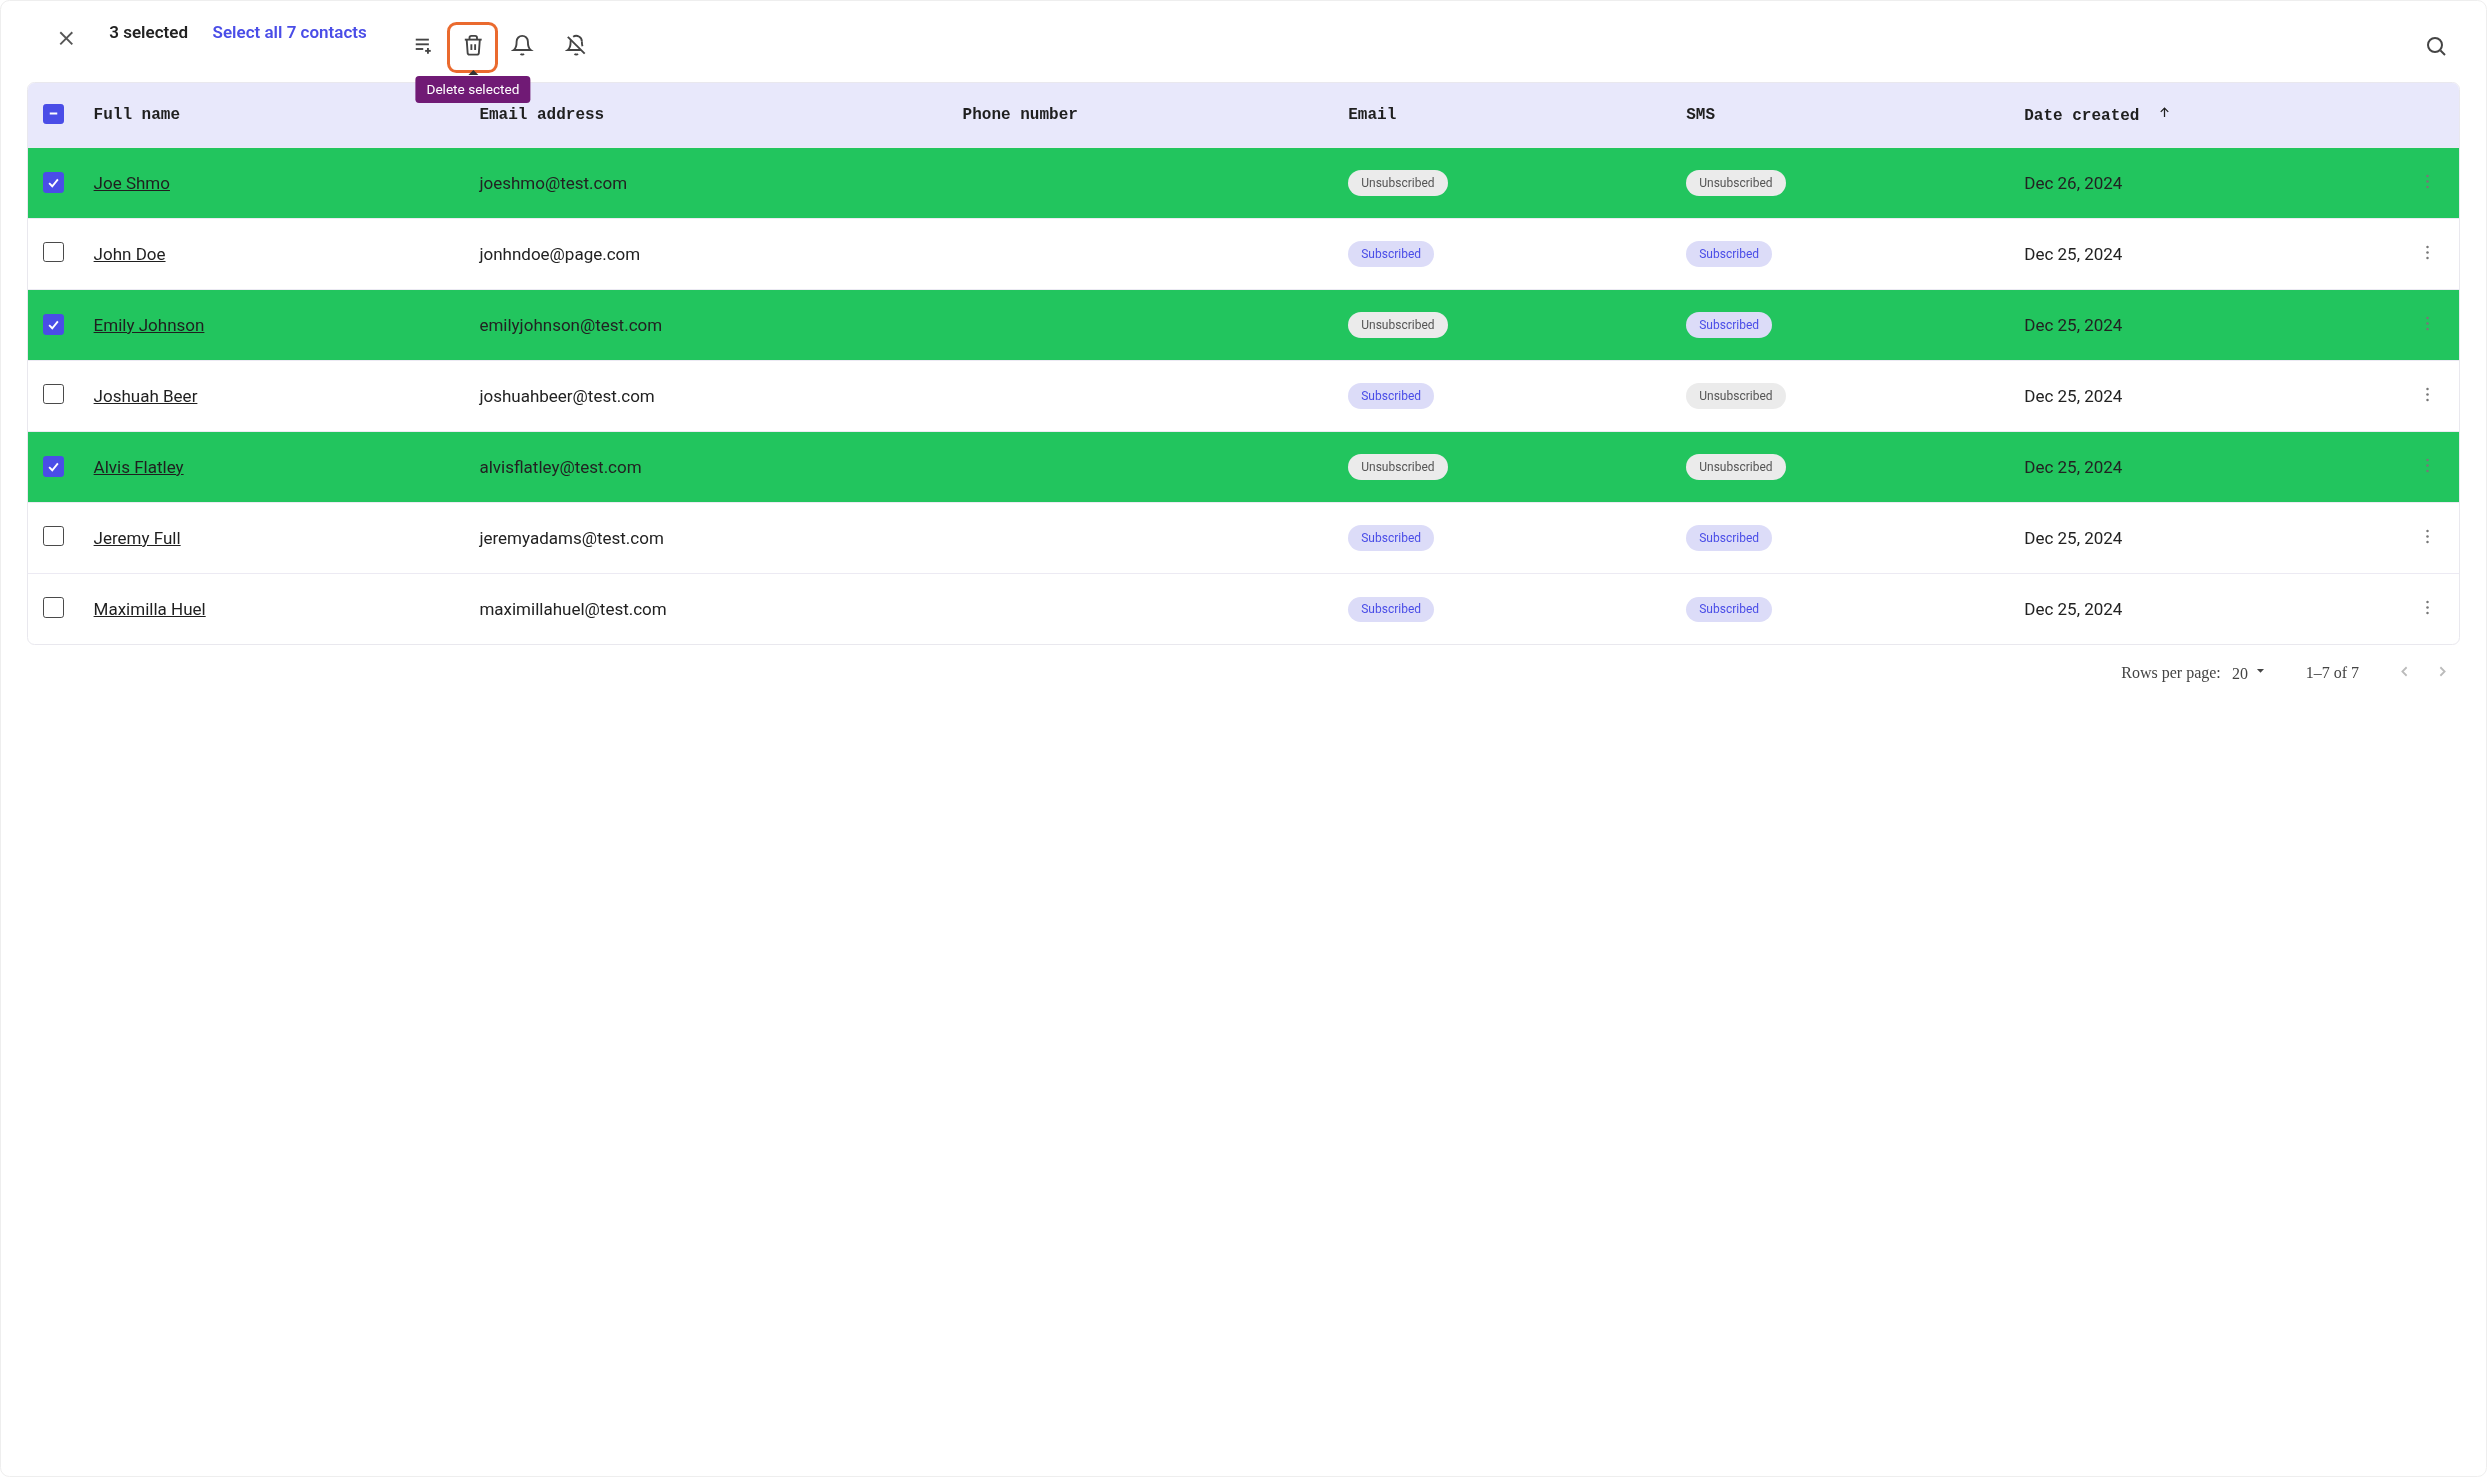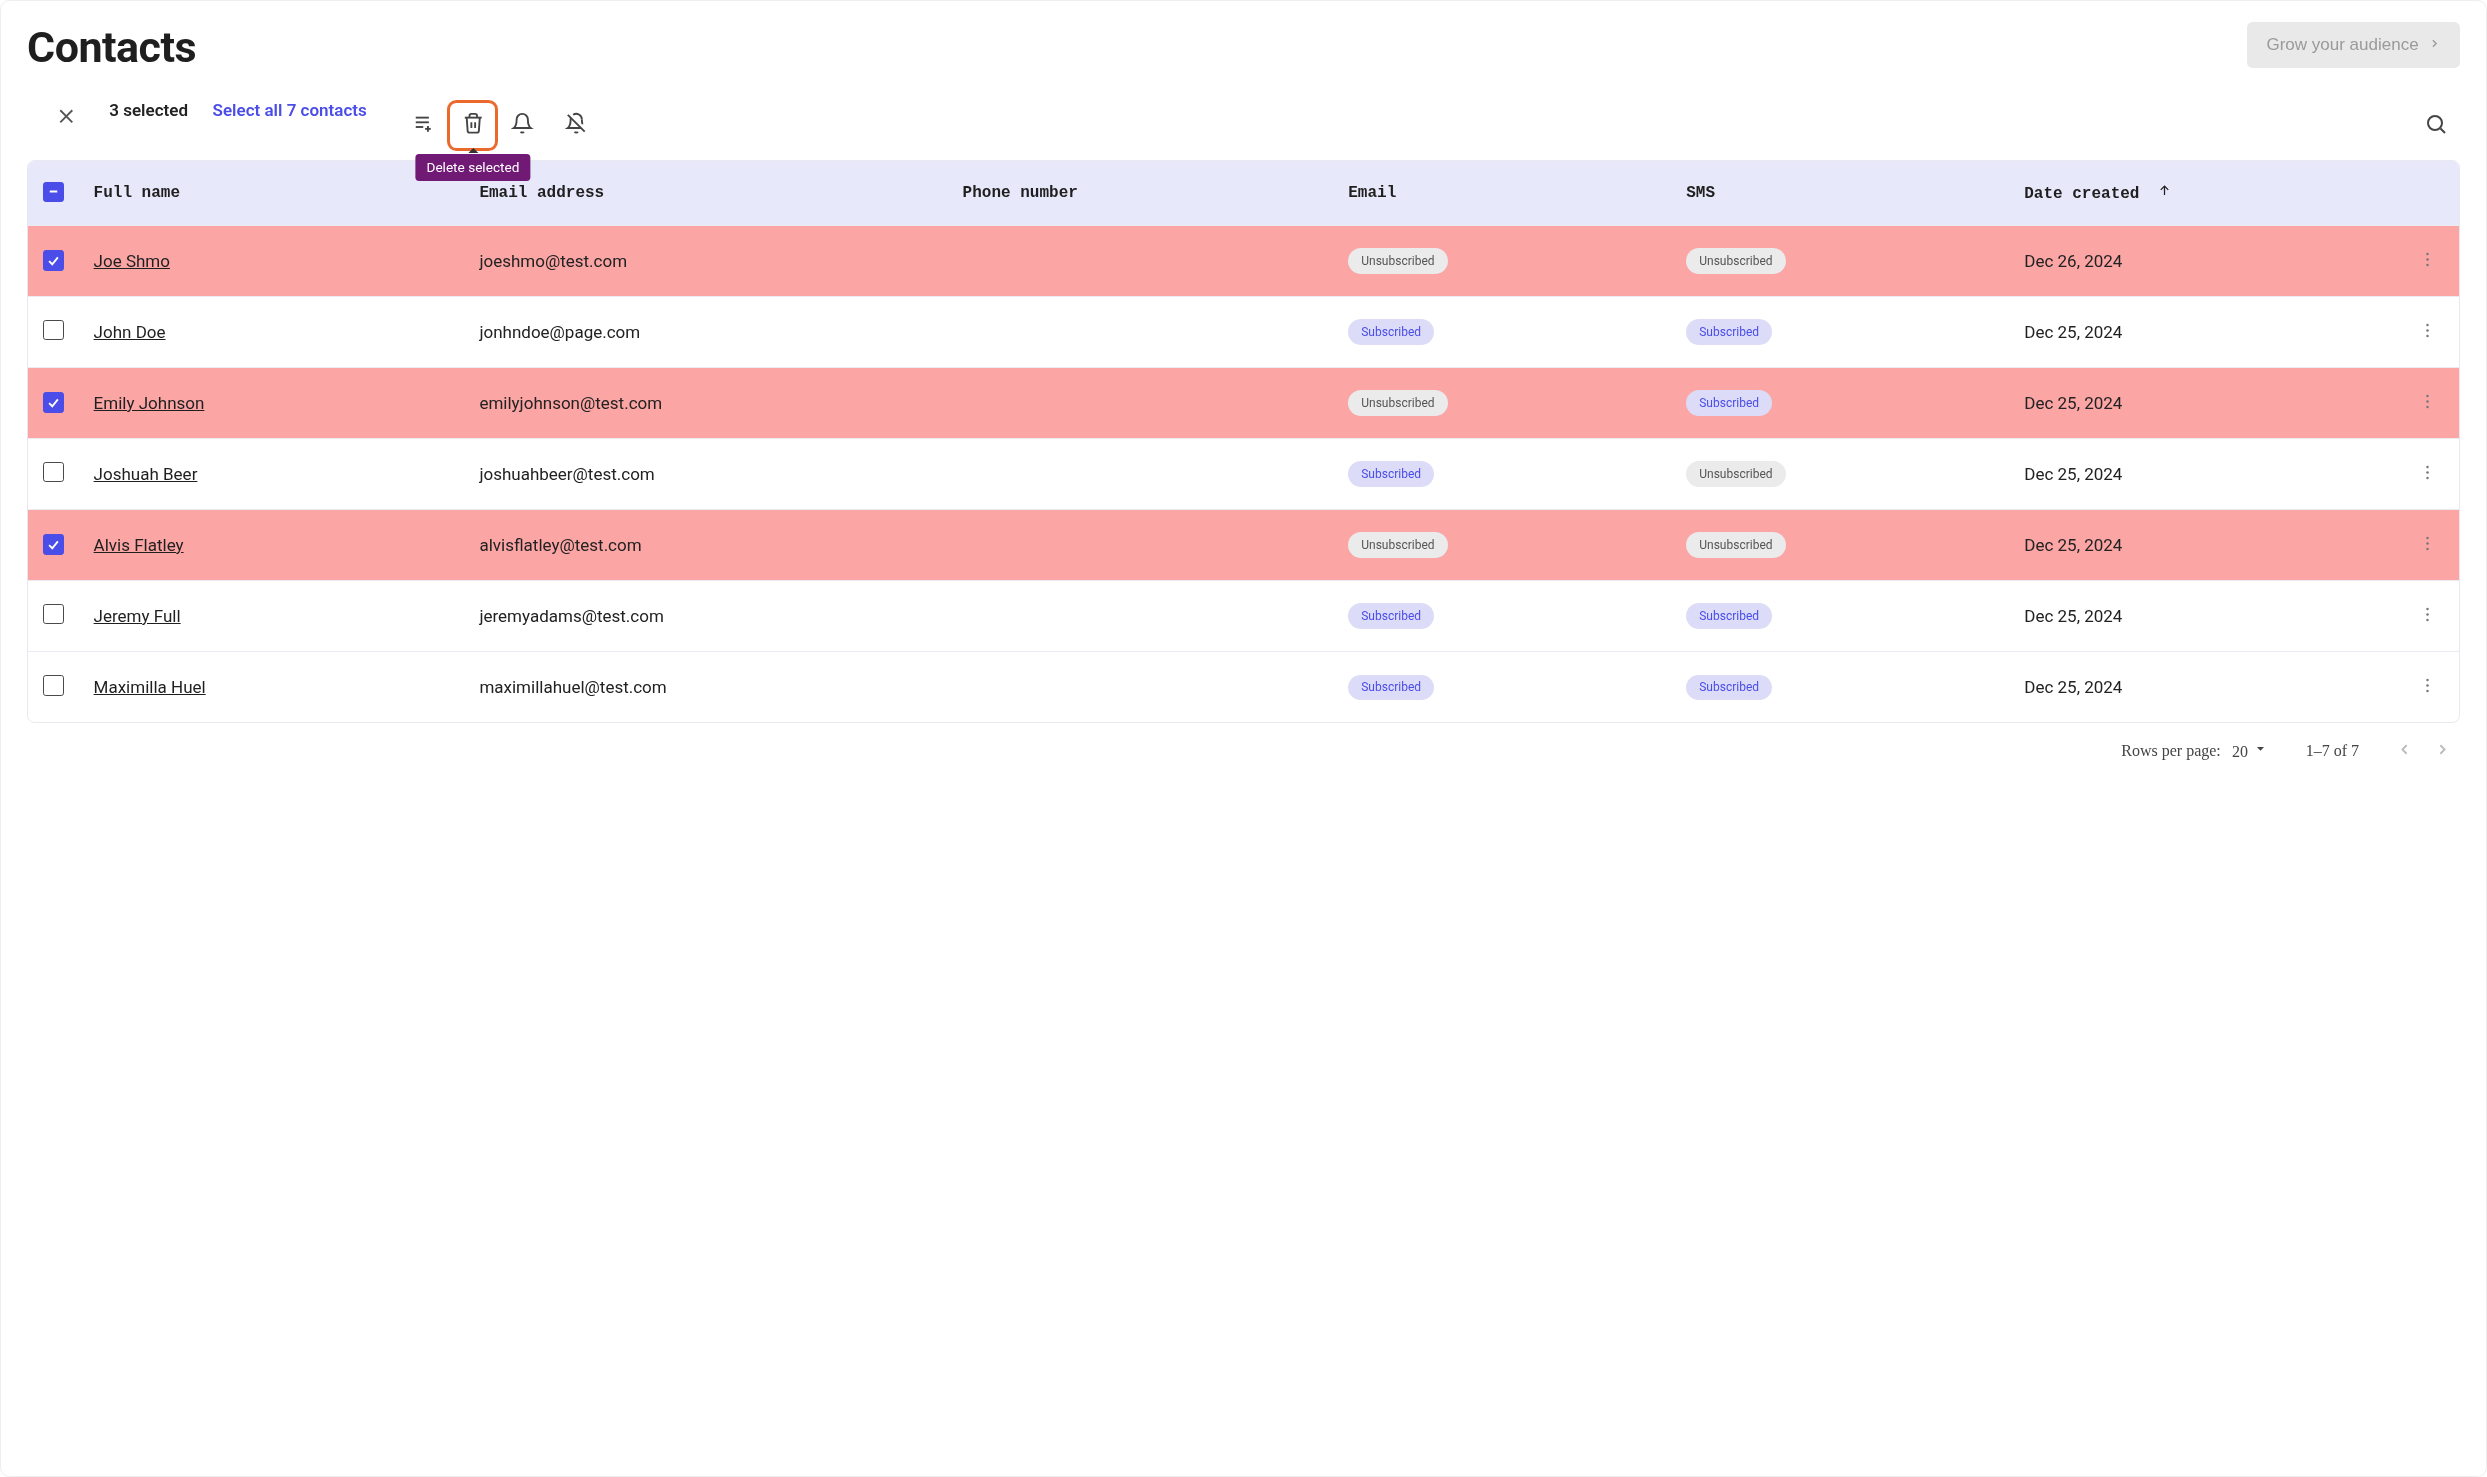--- a/index.html
+++ b/index.html
@@ -122,21 +122,21 @@
     padding: 20.6px 15px;
     font-weight: 600;
     font-size: 16px;
     color: #1f1f1f;
     font-family: Liberation Mono, monospace;
   }
   tbody tr {
     border-top: 0.9px solid #eceaf3;
     height: 71px;
   }
-  tbody tr.selected { background: #fca5a5; padding-left: 42px; }
+  tbody tr.selected { background: #22c55e; padding-left: 42px; }
   tbody td {
     padding: 0 15px;
     font-size: 17px;
     color: #222;
     vertical-align: middle;
   }
   td.name a {
     color: #1f1f1f;
     text-decoration: underline;
   }
@@ -203,31 +203,20 @@
   .col-phone { width: 16%; }
   .col-emailstatus { width: 14%; }
   .col-sms { width: 14%; }
   .col-date { width: 16%; }
 </style>
 </head>
 <body>
 
 <div class="page">
 
-  <div class="header">
-    <h1 class="page-title">Contacts</h1>
-    <button class="grow-btn">
-      <span>Grow your audience</span>
-      <span>
-        <svg viewBox="0 0 24 24" fill="none" stroke="currentColor" stroke-width="2.5">
-            <polyline points="9 6 15 12 9 18"></polyline>
-          </svg>
-      </span>
-    </button>
-  </div>
 
   <div class="toolbar">
     <div class="toolbar-left">
       <button class="clear-btn">
         <span>
           <svg viewBox="0 0 24 24" width="20.6" height="20.6" fill="none" stroke="currentColor" stroke-width="2.2">
               <line x1="5" y1="5" x2="19" y2="19"></line>
               <line x1="19" y1="5" x2="5" y2="19"></line>
             </svg>
         </span>

